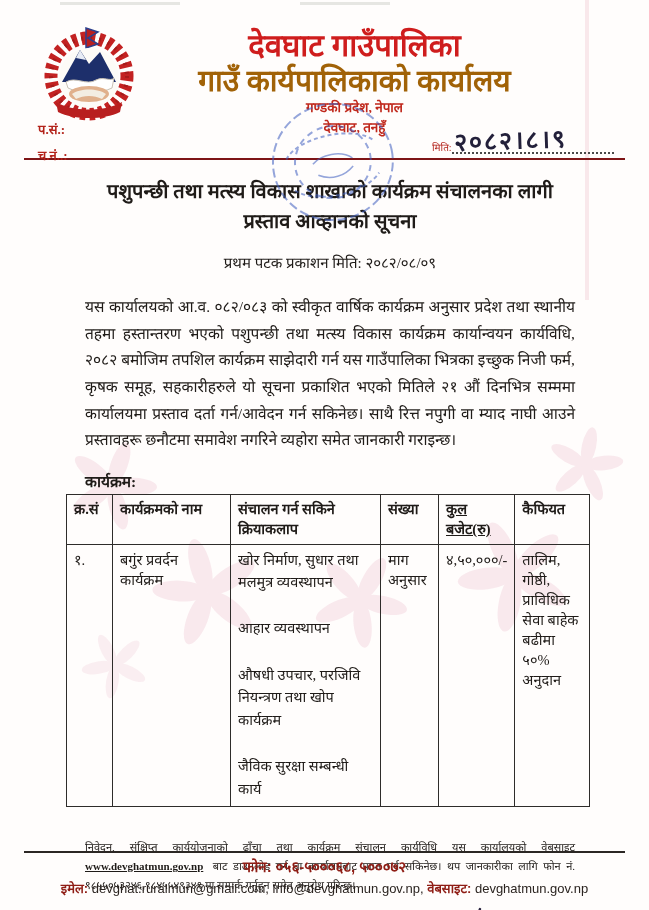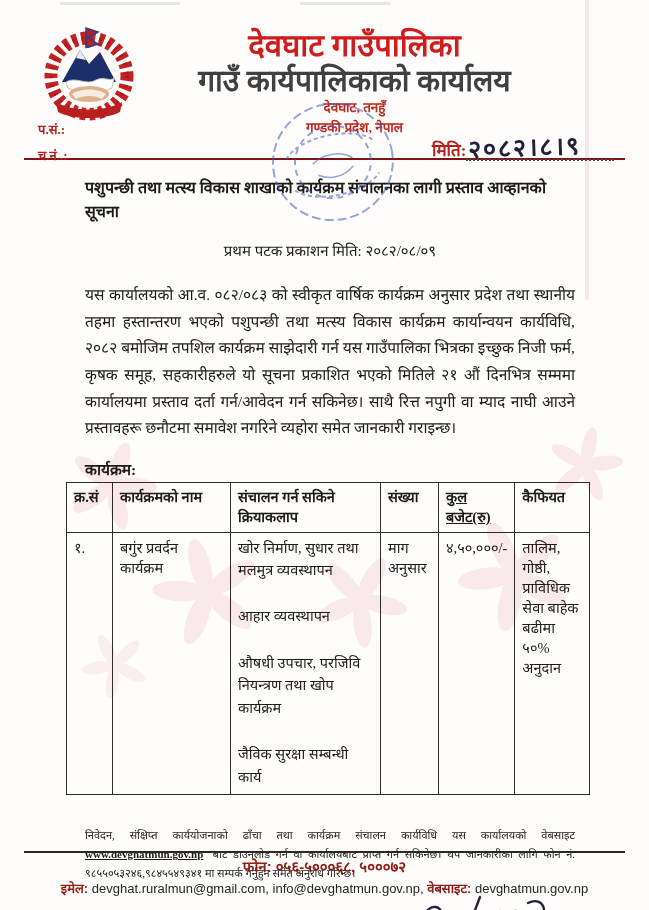--- a/index.html
+++ b/index.html
@@ -11,37 +11,37 @@
     color:#1f1b18;
   }
   
   .wm { position:absolute; z-index:0; opacity:.42; }
   .edge-streak { position:absolute; z-index:0; right:60px; top:0; width:4px; height:300px; background:#f6dee4; opacity:.7; }
   .scan-mark { position:absolute; z-index:0; height:3px; background:#e6e6e2; top:2px; }
   
   .logo { position:absolute; left:36px; top:24px; width:106px; height:100px; z-index:2; }
   .head-titles { position:absolute; left:120px; right:60px; top:28px; text-align:center; z-index:1; }
   .muni-name { font-size:31px; font-weight:bold; color:#cf1d1d; line-height:1.15;text-align:center; }
-  .office-name { font-size:30px; font-weight:bold; color:#404040; line-height:1.15; }
+  .office-name { font-size:30px; font-weight:bold; color:#a16207; line-height:1.15; }
   .addr { font-size:13.5px; font-weight:bold; color:#c0281c; line-height:1.5; }
   .ref-label { position:absolute; left:38px; font-size:13px; font-weight:bold; color:#b3221a; z-index:2;font-family:Liberation Serif, serif; }
   .psn { top:120px; } .cnn { top:146px; }
   .miti-row { position:absolute; top:138px; left:432px; width:182px; display:flex; align-items:flex-end; z-index:2; }
-  .miti-label { font-size:17px; font-weight:bold; color:#b3221a; white-space:nowrap; }
+  .miti-label { font-size:10px; font-weight:normal; color:#b3221a; white-space:nowrap; }
   .miti-dots { flex:1; border-bottom:2px dotted #4a4a4a; position:relative; height:16px; }
   .handwritten-date {
     position:absolute; left:2px; bottom:-4px; font-size:25px; color:#23203a;
     font-family:"DejaVu Sans",sans-serif; letter-spacing:2px; white-space:nowrap;
     transform:rotate(-2deg); font-weight:bold;
   }
   .header-divider { position:absolute; top:158px; left:24px; right:24px; border-top:2.5px solid #7e1416; z-index:1; }
   .stamp { position:absolute; left:258px; top:90px; width:150px; height:145px; z-index:3; opacity:.55; transform:rotate(-12deg); }
   
   .content { position:absolute; top:176px; left:85px; width:490px; z-index:2; }
-  .notice-title { font-weight:bold; font-size:16px; line-height:1.5; }
+  .notice-title { text-align:center; font-weight:bold; font-size:20px; line-height:1.5; }
   .pub-line { text-align:center; font-size:15px; margin-top:16px; }
   .body-para { margin-top:22px; font-size:15.5px; line-height:1.72; text-align:justify; }
   .program-heading { margin-top:16px; font-weight:bold; font-size:15.5px; }
   table.program { border-collapse:collapse; margin-top:2px; margin-left:-19px; width:524px; font-size:14.5px; }
   table.program th, table.program td { border:1.6px solid #2e2c2a; padding:4px 7px; vertical-align:top; text-align:left; font-weight:normal; }
   table.program th { font-weight:bold; line-height:1.4; }
   td.acts p { margin:0 0 24px 0; line-height:1.55; }
   td.acts p:last-child { margin-bottom:2px; }
   .col-sn{width:46px;} .col-name{width:118px;} .col-act{width:150px;} .col-qty{width:58px;} .col-bud{width:70px;text-decoration:underline;}
   .closing-para { margin-top:31px; font-size:11px; line-height:1.72; text-align:justify; }
@@ -149,22 +149,22 @@
       <ellipse cx="53" cy="70" rx="20" ry="8" fill="#e0b08c"></ellipse>
       <path d="M36 70 C44 64 62 64 70 70 L66 75 C58 71 48 71 40 75 Z" fill="#f3ede2"></path>
 
       <path d="M20 78 C36 88 70 88 86 78 L84 88 C68 96 38 96 22 88 Z" fill="#b81f1f"></path>
     </svg>
   </div>
 
   <div class="head-titles">
     <div class="muni-name">देवघाट गाउँपालिका</div>
     <div class="office-name">गाउँ कार्यपालिकाको कार्यालय</div>
+    <div class="addr">गण्डकी प्रदेश, नेपाल</div>
     <div class="addr">देवघाट, तनहुँ</div>
-    <div class="addr">गण्डकी प्रदेश, नेपाल</div>
   </div>
 
   <div class="ref-label psn">प.सं.:</div>
   <div class="ref-label cnn">च.नं..:</div>
 
   <div class="miti-row">
     <span class="miti-label">मिति:</span>
     <span class="miti-dots">
       <span class="handwritten-date">२०८२।८।९</span>
     </span>

